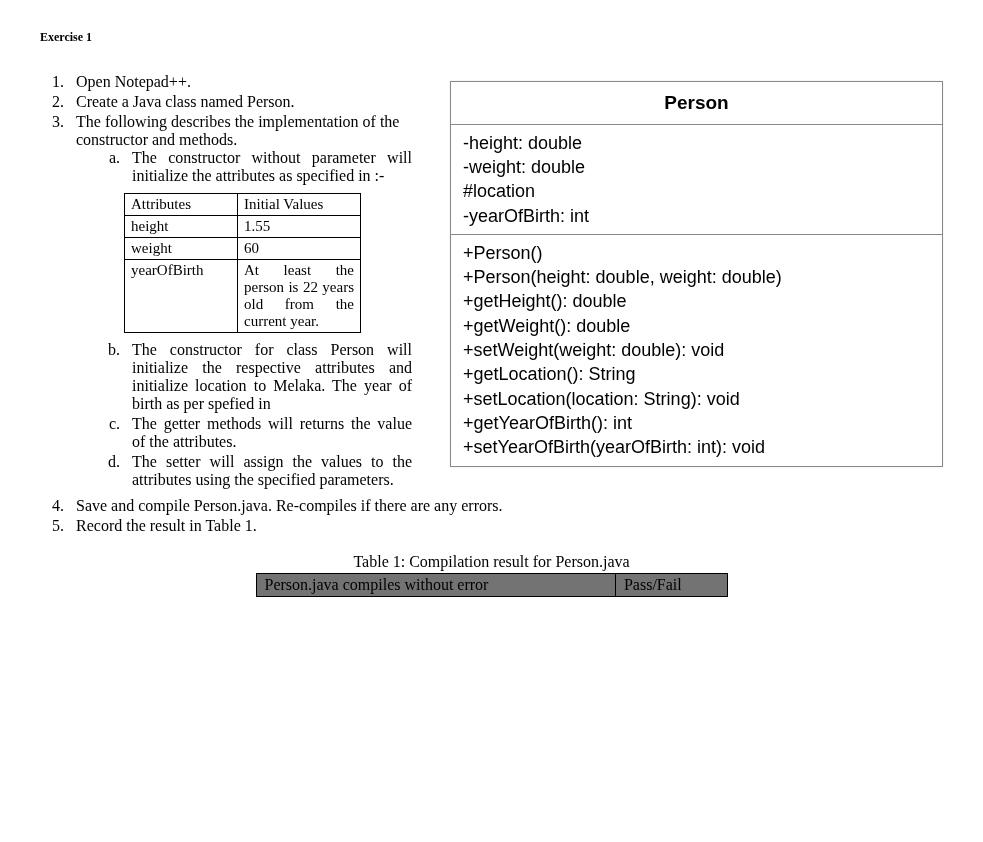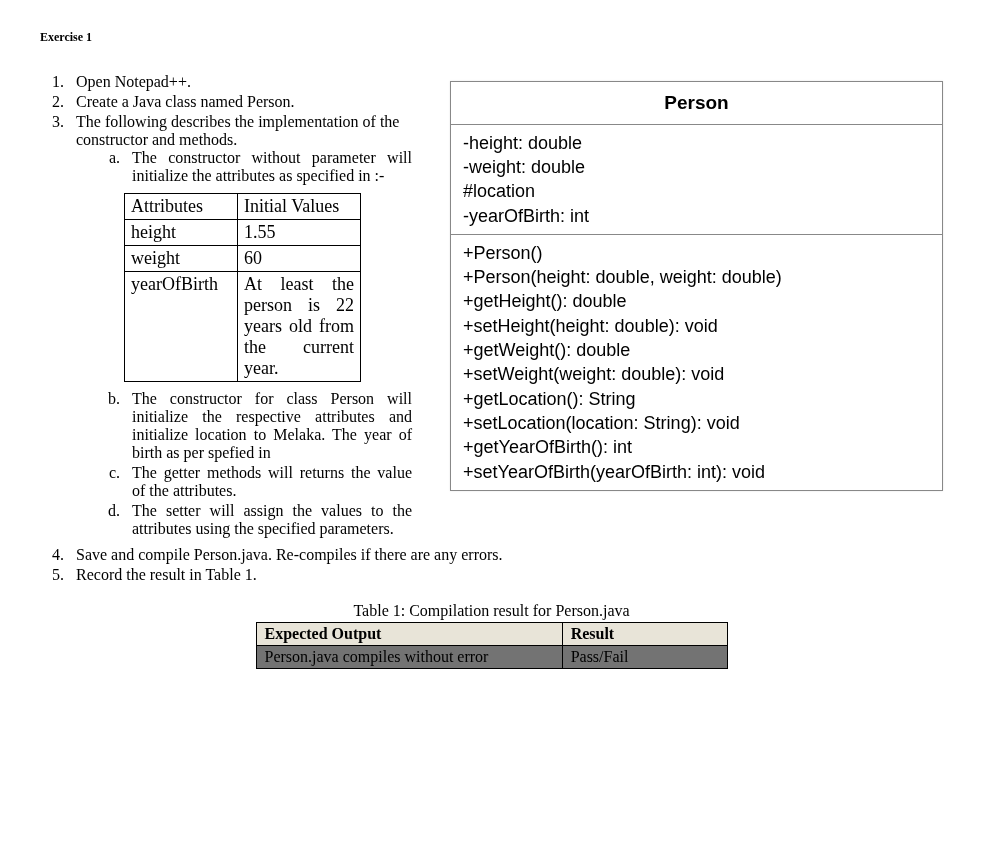--- a/index.html
+++ b/index.html
@@ -45,21 +45,21 @@
   }
   .right-col {
     flex: 1;
     margin-top: 8px;
   }
   .attr-table-wrap {
     margin: 8px 0 8px 48px;
   }
   table.attr-table {
     border-collapse: collapse;
-    font-size: 18px;
+    font-size: 15px;
   }
   table.attr-table td, table.attr-table th {
     border: 1px solid #000;
     padding: 2px 6px;
     vertical-align: top;
     text-align: left;
     font-weight: normal;
   }
   table.attr-table th { font-weight: normal; }
   table.attr-table .col1 { width: 100px; }
@@ -164,44 +164,39 @@
       <div class="uml-section">
         <div>-height: double</div>
         <div>-weight: double</div>
         <div>#location</div>
         <div>-yearOfBirth: int</div>
       </div>
       <div class="uml-section">
         <div>+Person()</div>
         <div>+Person(height: double, weight: double)</div>
         <div>+getHeight(): double</div>
-        <div>+setHeight(height: double): void</div>
         <div>+getWeight(): double</div>
         <div>+setWeight(weight: double): void</div>
         <div>+getLocation(): String</div>
         <div>+setLocation(location: String): void</div>
         <div>+getYearOfBirth(): int</div>
         <div>+setYearOfBirth(yearOfBirth: int): void</div>
       </div>
     </div>
   </div>
 </div>
 
 <ol class="main-list" start="4" style="margin-top:6px;">
   <li>Save and compile Person.java.  Re-compiles if there are any errors.</li>
   <li>Record the result in Table 1.</li>
 </ol>
 
 <div class="table1-wrap">
   <div class="table1-caption">Table 1: Compilation result for Person.java</div>
   <table class="result-table">
     <tbody>
-        <tr>
-      <th style="width:65%">Expected Output</th>
-      <th>Result</th>
-    </tr>
     <tr>
       <td class="row1">Person.java compiles without error</td>
       <td class="row1">Pass/Fail</td>
     </tr>
   </tbody>
     </table>
 </div>
 
 </body></html>

